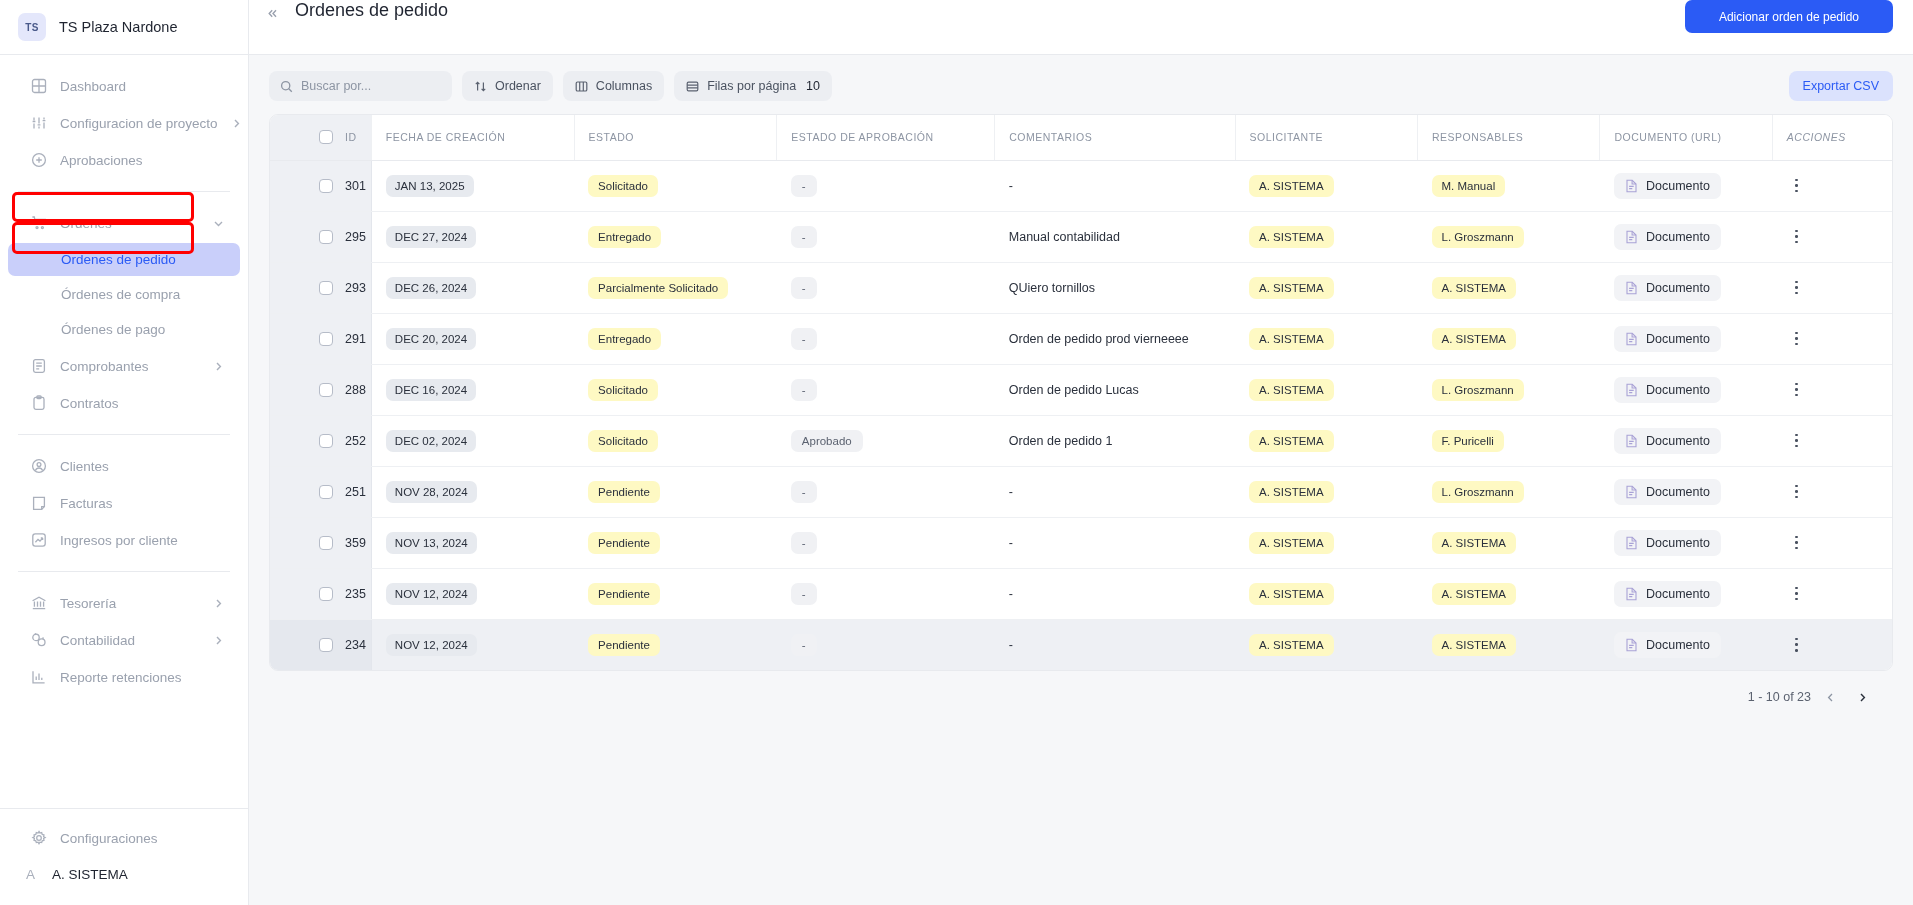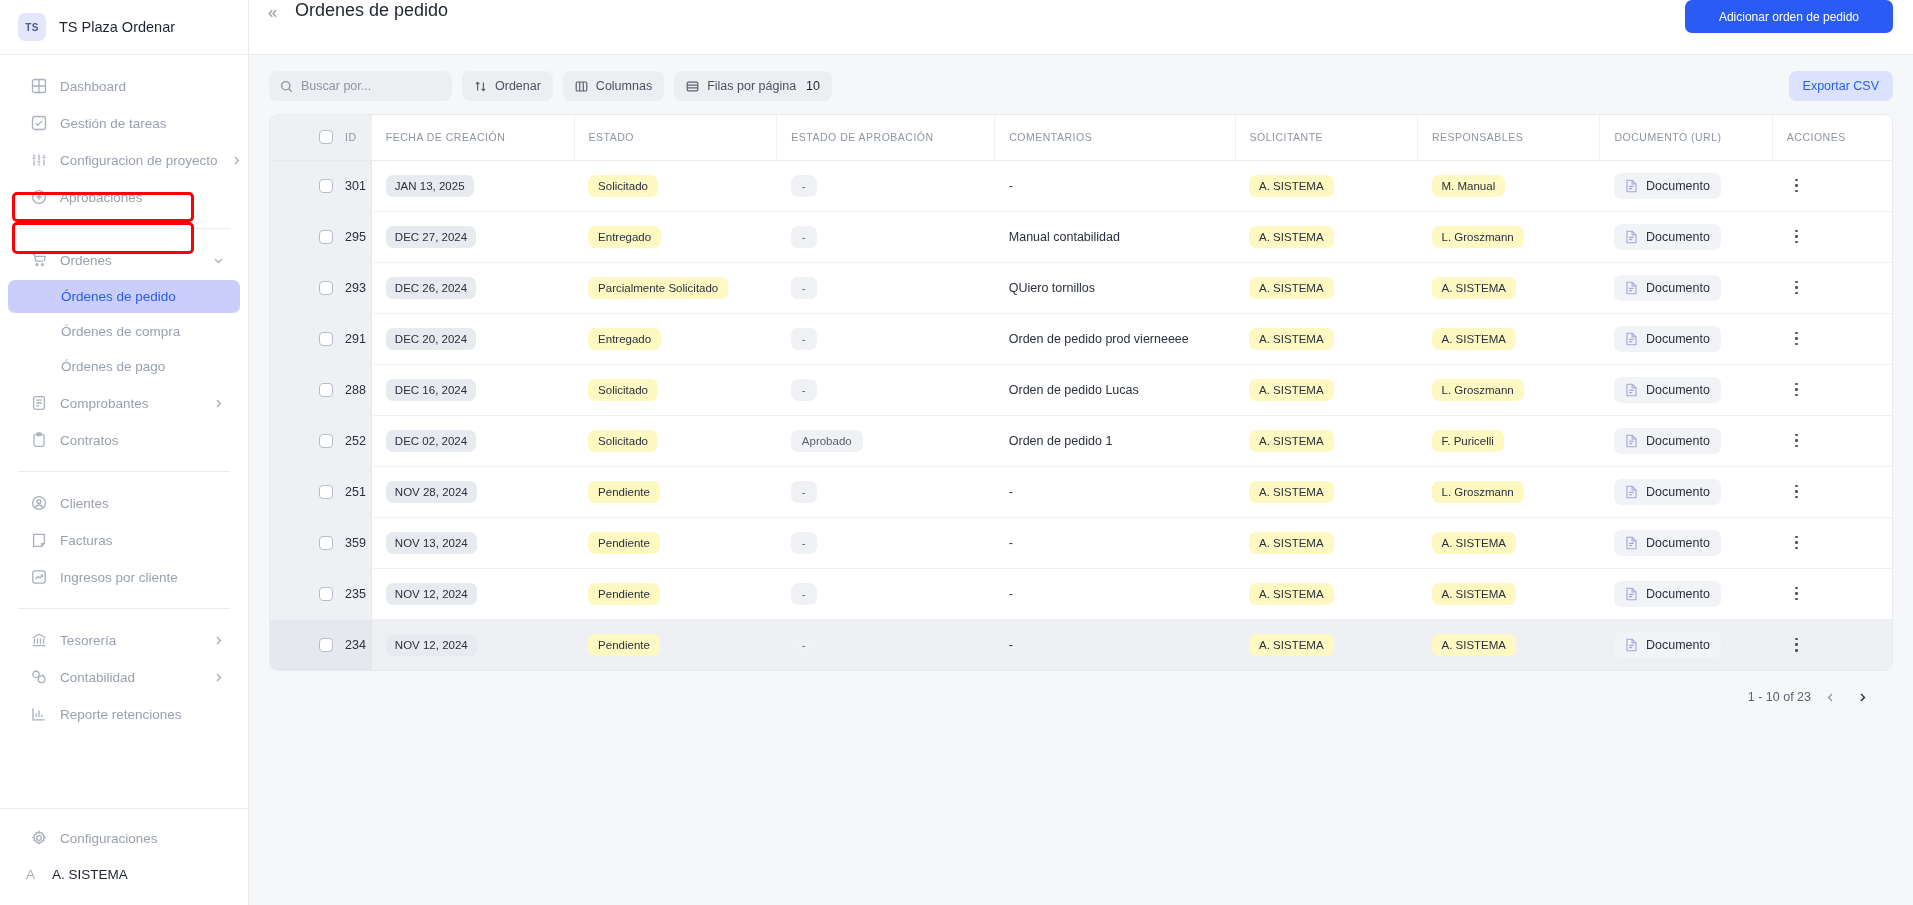--- a/index.html
+++ b/index.html
@@ -255,21 +255,21 @@
     color: #8d95a3;
     text-align: left;
     padding: 0 14px;
     background: #ffffff;
     border-bottom: 1px solid #e8eaee;
     border-right: 1px solid #eef0f3;
     white-space: nowrap;
     vertical-align: middle;
   }
   thead th.col-id { background: #eef0f4; padding-left: 18px; }
-  thead th:last-child { border-right: none; }
+  thead th:last-child { border-right: none; font-style: italic; }
   tbody td {
     height: 51px;
     font-size: 12.5px;
     color: #2a303c;
     padding: 0 14px;
     border-bottom: 1px solid #eef0f3;
     vertical-align: middle;
     overflow: hidden;
     white-space: nowrap;
   }
@@ -353,43 +353,34 @@
 
   svg { display: block; }
 </style>
 </head>
 <body>
 
 <aside class="sidebar">
 
   <div class="sb-brand">
     <div class="brand-avatar">TS</div>
-    <div class="brand-name">TS Plaza Ordenar</div>
+    <div class="brand-name">TS Plaza Nardone</div>
   </div>
 
   <div class="sb-scroll">
 
     <div class="sb-group">
       <div class="sb-item">
         <span class="ico">
           <svg width="16" height="16" viewBox="0 0 16 16" fill="none" stroke="currentColor" stroke-width="1.3">
             <rect x="1.5" y="1.5" width="13" height="13" rx="2"></rect>
               <path d="M8 1.5v13M1.5 8h13"></path>
           </svg>
         </span>
         <span class="lbl">Dashboard</span>
-      </div>
-      <div class="sb-item">
-        <span class="ico">
-          <svg width="16" height="16" viewBox="0 0 16 16" fill="none" stroke="currentColor" stroke-width="1.3">
-            <rect x="1.5" y="1.5" width="13" height="13" rx="2.5"></rect>
-              <path d="M4.6 8.1l2.2 2.2 4.4-4.4"></path>
-          </svg>
-        </span>
-        <span class="lbl">Gestión de tareas</span>
       </div>
       <div class="sb-item">
         <span class="ico">
           <svg width="16" height="16" viewBox="0 0 16 16" fill="none" stroke="currentColor" stroke-width="1.3">
             <path d="M3 2.5v3M3 8.5v5M8 2.5v6M8 11.5v2M13 2.5v2M13 7.5v6"></path>
             <path d="M1.6 6.5h2.8M6.6 9.8h2.8M11.6 5.6h2.8"></path>
           </svg>
         </span>
         <span class="lbl">Configuracion de proyecto</span>
         <span class="chev">

